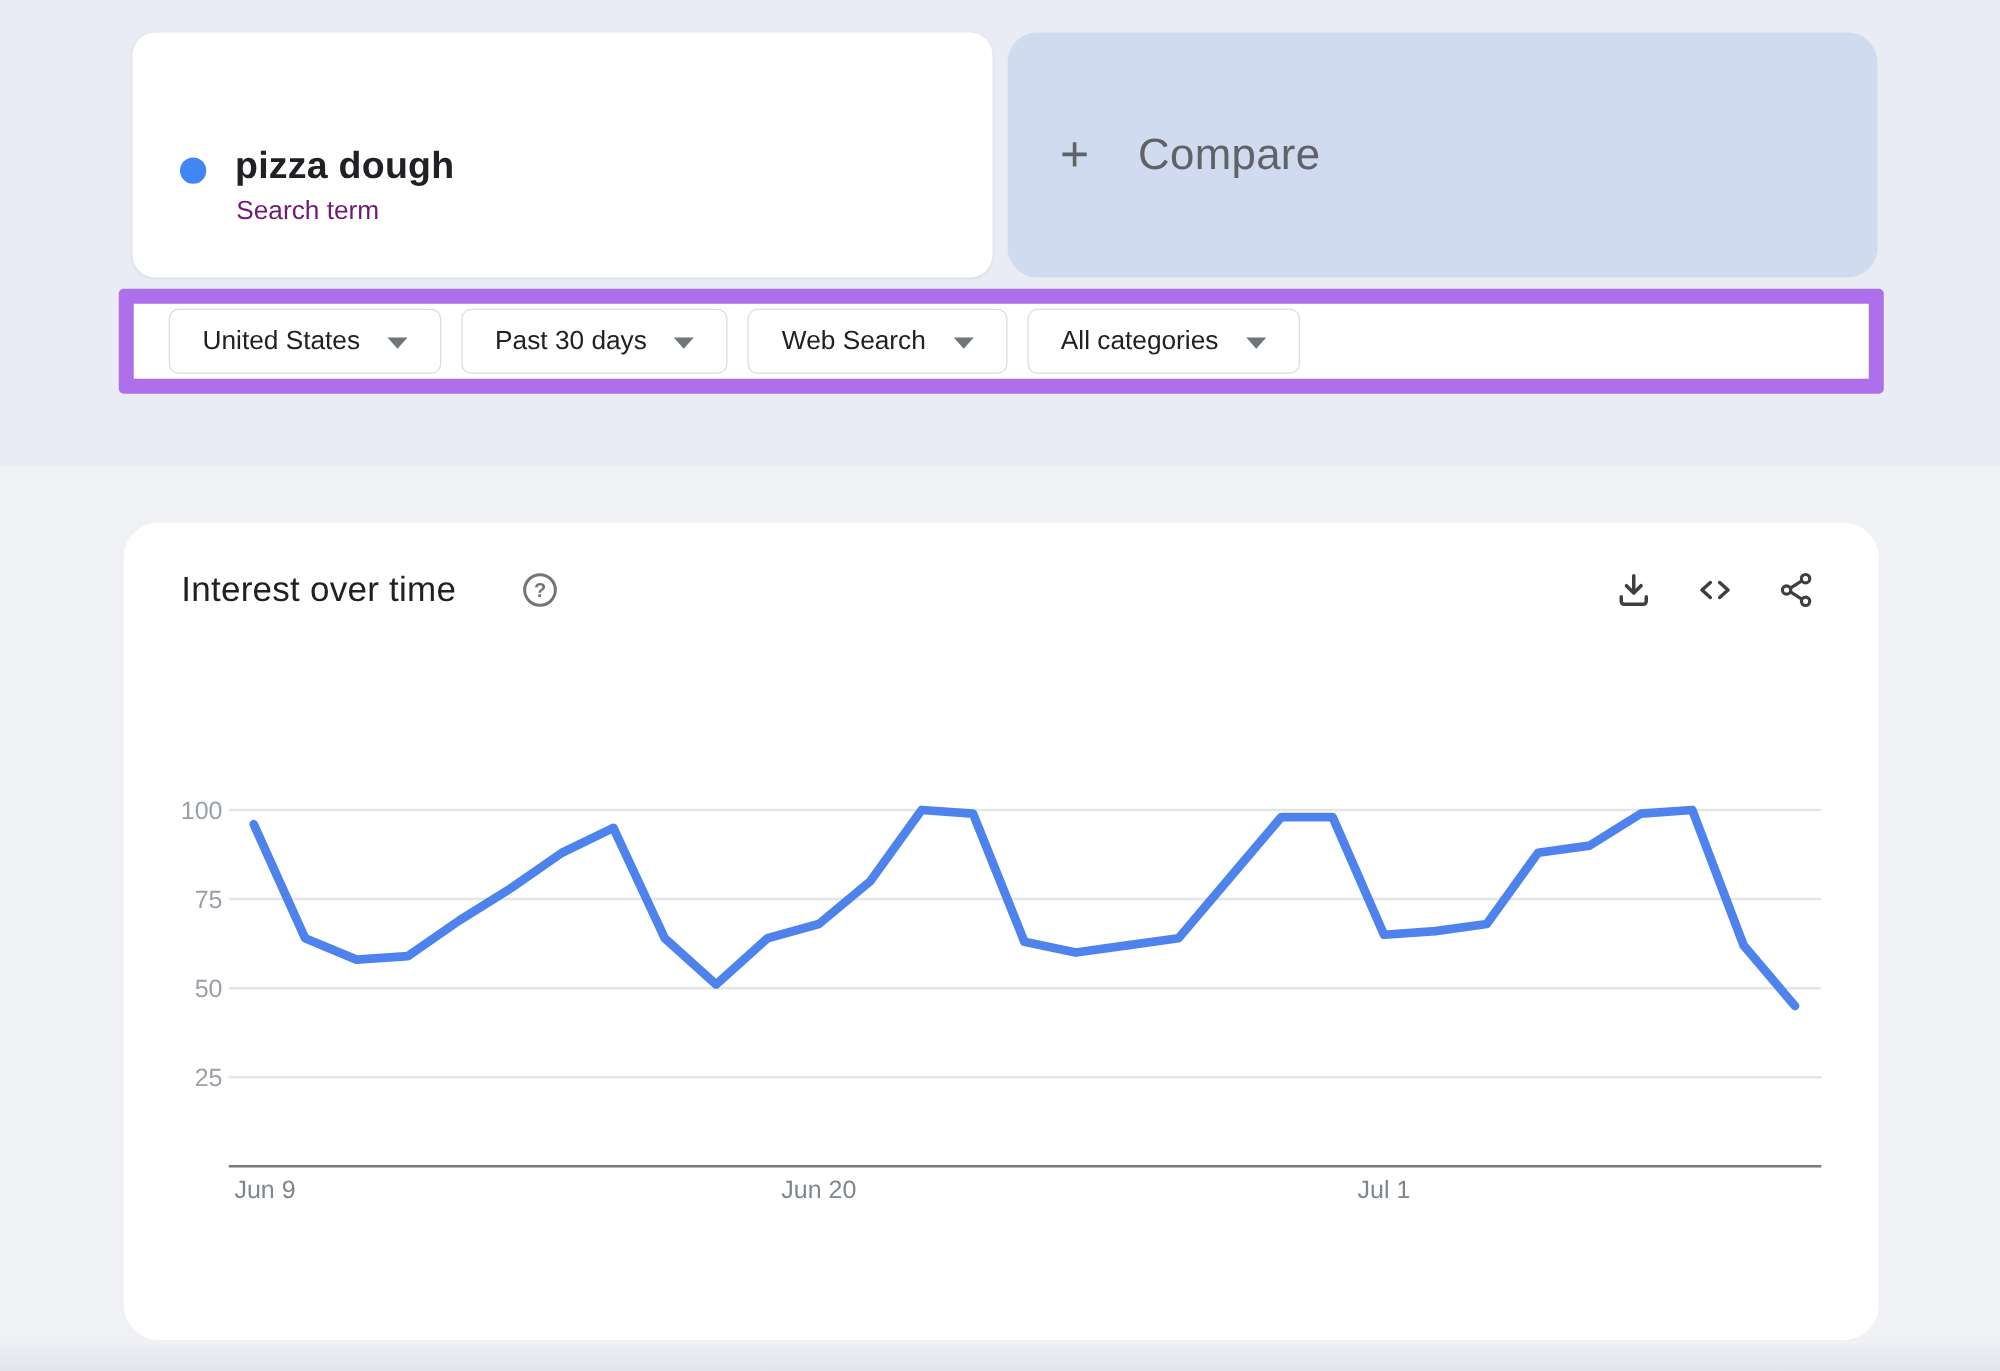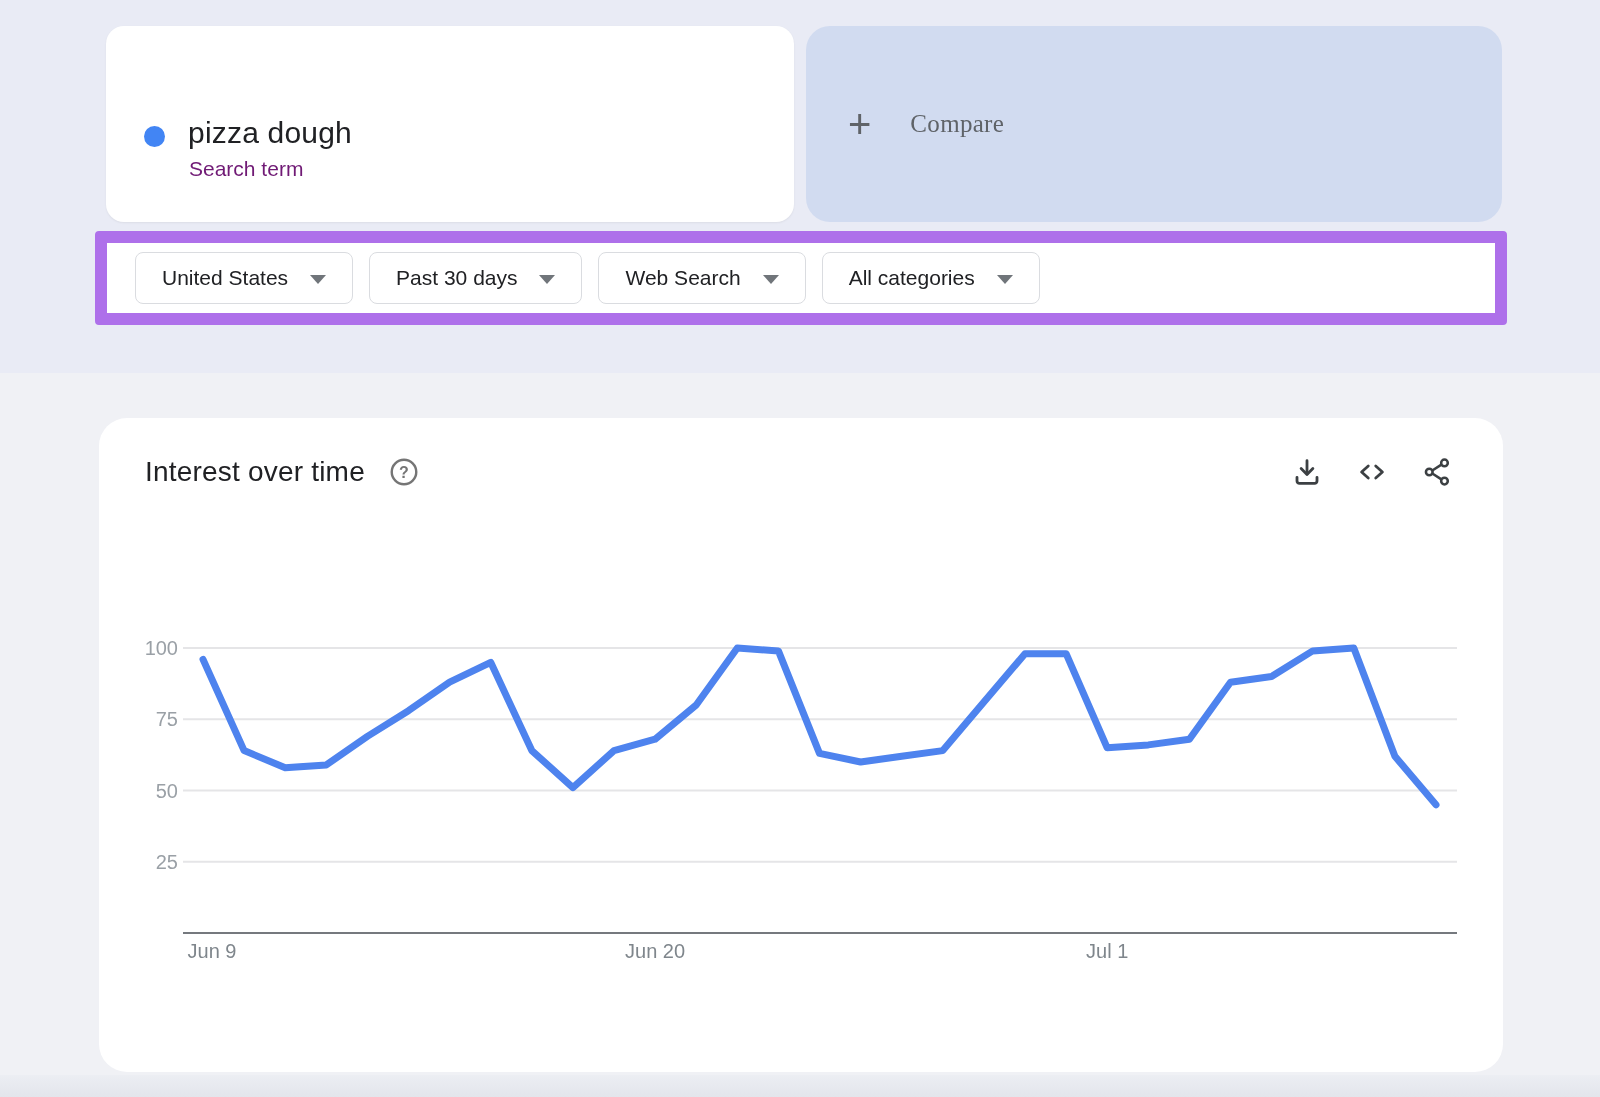--- a/index.html
+++ b/index.html
@@ -8,46 +8,46 @@
   .stage { position:relative; width:1600px; height:1097px; background:#f0f1f5; overflow:hidden; }
   .top-bg { position:absolute; left:0; top:0; width:1600px; height:373px; background:#e9ebf5; }
   .bottom-strip { position:absolute; left:0; top:1075px; width:1600px; height:22px;
                   background:linear-gradient(#eceef3,#e3e5ec); }
 
   
   .term-card { position:absolute; left:106px; top:26px; width:688px; height:196px;
                background:#fff; border-radius:18px; box-shadow:0 1px 2px rgba(60,64,67,.08); }
   .term-dot { position:absolute; left:38px; top:100px; width:21px; height:21px; border-radius:50%;
               background:#4285f4; }
-  .term-title { position:absolute; left:82px; top:90px; font-size:30px; font-weight:400; color:#202124;
+  .term-title { position:absolute; left:82px; top:90px; font-size:30px; font-weight:700; color:#202124;
                 letter-spacing:.2px; }
   .term-sub { position:absolute; left:83px; top:131px; font-size:21px; color:#701a75; }
 
   
   .compare-card { position:absolute; left:806px; top:26px; width:696px; height:196px;
                   background:#d1dbf0; border-radius:24px; display:flex; align-items:center;
                   cursor:pointer; }
   .plus-icon { margin-left:42px; font-size:40px; font-weight:300; color:#5f6368; line-height:1; }
-  .compare-label { margin-left:39px; font-size:25px; color:#5f6368; letter-spacing:.3px;font-family:Liberation Serif, serif; }
+  .compare-label { margin-left:39px; font-size:35px; color:#5f6368; letter-spacing:.3px; }
 
   
-  .filter-box { position:absolute; left:95px; top:231px; width:1412px; height:94px;
+  .filter-box { position:absolute; left:95px; top:231px; width:1412px; height:84px;
                 background:#fff; border:12px solid #ae70ea; border-radius:4px;
                 display:flex; align-items:center; padding-left:28px; gap:16px; }
   .chip { display:flex; align-items:center; gap:22px; height:52px; padding:0 26px;
           border:1px solid #dadce0; border-radius:8px; background:#fff; font-size:21px;
           color:#202124; cursor:pointer; white-space:nowrap; }
   .chip .caret { width:0; height:0; border-left:8px solid transparent; border-right:8px solid transparent;
                  border-top:9px solid #70757a; margin-top:2px; }
 
   
   .chart-card { position:absolute; left:99px; top:418px; width:1404px; height:654px;
                 background:#fff; border-radius:28px; }
   .chart-header { position:absolute; left:46px; top:34px; right:50px; height:40px;
-                  display:flex; align-items:center; }
+                  display:flex; align-items:center;gap:28px; }
   .chart-title { font-size:28px; color:#202124; letter-spacing:.2px; }
   .help-btn { margin-left:22px; width:34px; height:34px; display:flex; align-items:center;
               justify-content:center; cursor:pointer; }
   .header-spacer { flex:1; }
   .actions { display:flex; align-items:center; gap:33px; }
   .action-btn { width:32px; height:32px; cursor:pointer; color:#3c4043; }
   .action-btn svg { width:100%; height:100%; }
   #trend-svg { position:absolute; left:0; top:0; }
 </style>
 </head>

